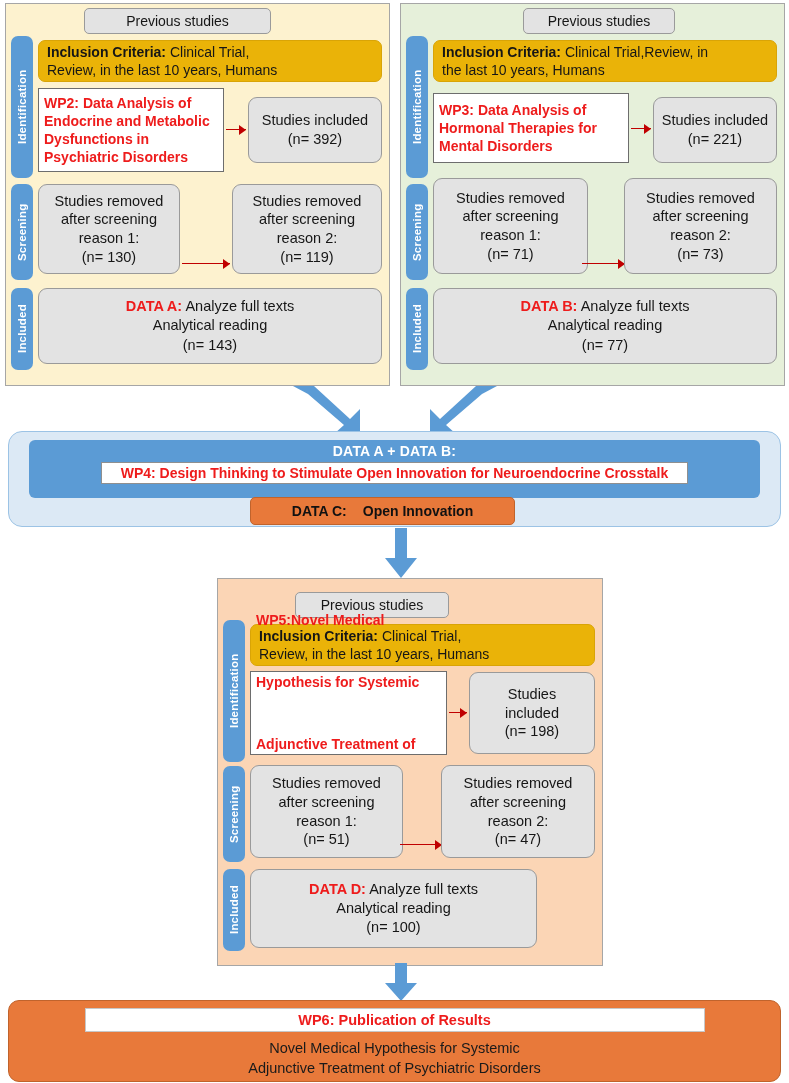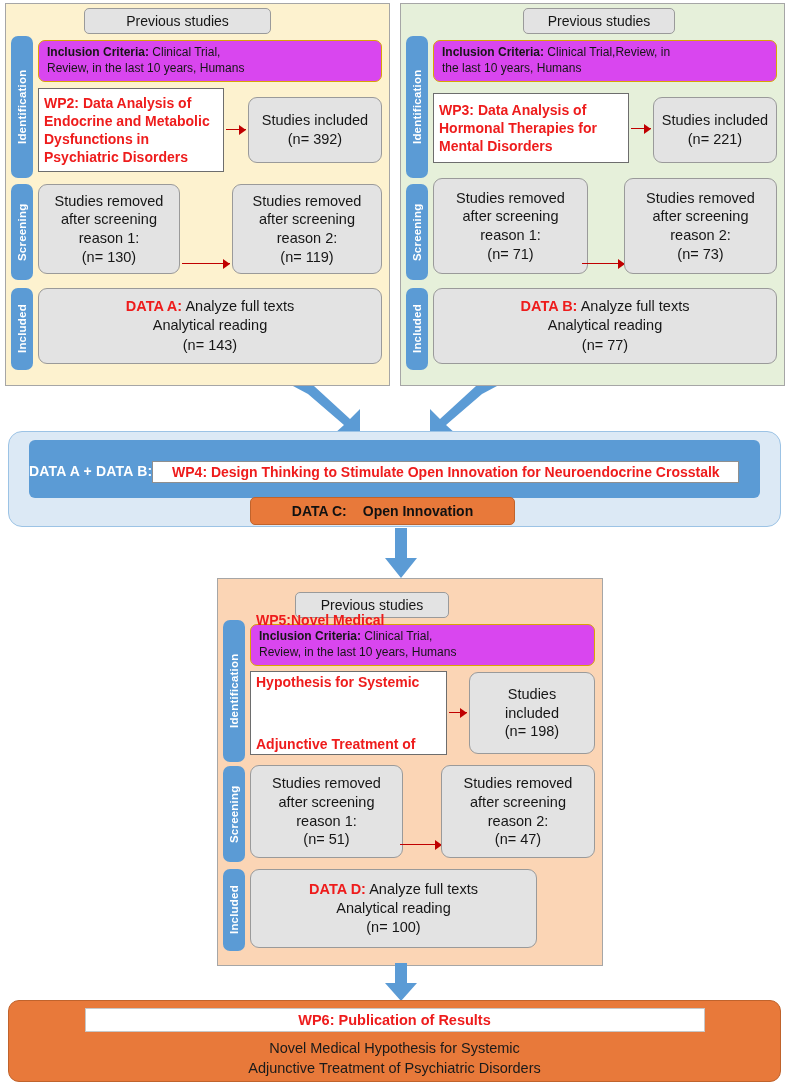--- a/index.html
+++ b/index.html
@@ -38,22 +38,22 @@
   
   .gbox{
     position:absolute;background:#e3e3e3;border:1px solid #9a9a9a;border-radius:9px;
     display:flex;flex-direction:column;align-items:center;justify-content:center;
     text-align:center;font-size:14.5px;line-height:1.28;color:#161616;box-sizing:border-box;
   }
   .gbox span{display:block;}
 
   
   .ybox{
-    position:absolute;background:#d946ef;border:1px solid #d9a406;border-radius:7px;
-    font-size:12px;line-height:1.32;color:#161616;box-sizing:border-box;
+    position:absolute;background:#eab308;border:1px solid #d9a406;border-radius:7px;
+    font-size:14px;line-height:1.32;color:#161616;box-sizing:border-box;
     padding:3px 8px;display:flex;flex-direction:column;justify-content:center;
   }
   .ybox b{font-weight:bold;}
 
   
   .wbox{
     position:absolute;background:#ffffff;border:1px solid #6d6d6d;
     color:#ee1c1c;font-weight:bold;font-size:14px;line-height:1.29;
     box-sizing:border-box;padding:2px 5px;
     display:flex;flex-direction:column;justify-content:center;
@@ -78,21 +78,21 @@
   }
 
   
   .mid-panel{
     position:absolute;left:8px;top:431px;width:773px;height:96px;
     background:#dce9f5;border:1px solid #9cc3e5;border-radius:14px;box-sizing:border-box;
   }
   .mid-blue{
     position:absolute;left:29px;top:440px;width:731px;height:58px;
     background:#5b9bd5;border-radius:6px;box-sizing:border-box;
-    display:flex;flex-direction:row;align-items:center;justify-content:flex-start;
+    display:flex;flex-direction:column;align-items:center;justify-content:flex-start;
     padding-top:3px;
   }
   .mid-blue .title{
     color:#ffffff;font-weight:bold;font-size:14px;letter-spacing:.2px;
   }
   .mid-wp4{
     margin-top:3px;background:#ffffff;border:1px solid #8f8f8f;
     color:#ee1c1c;font-weight:bold;font-size:14px;
     padding:2px 6px;width:587px;box-sizing:border-box;text-align:center;
   }

